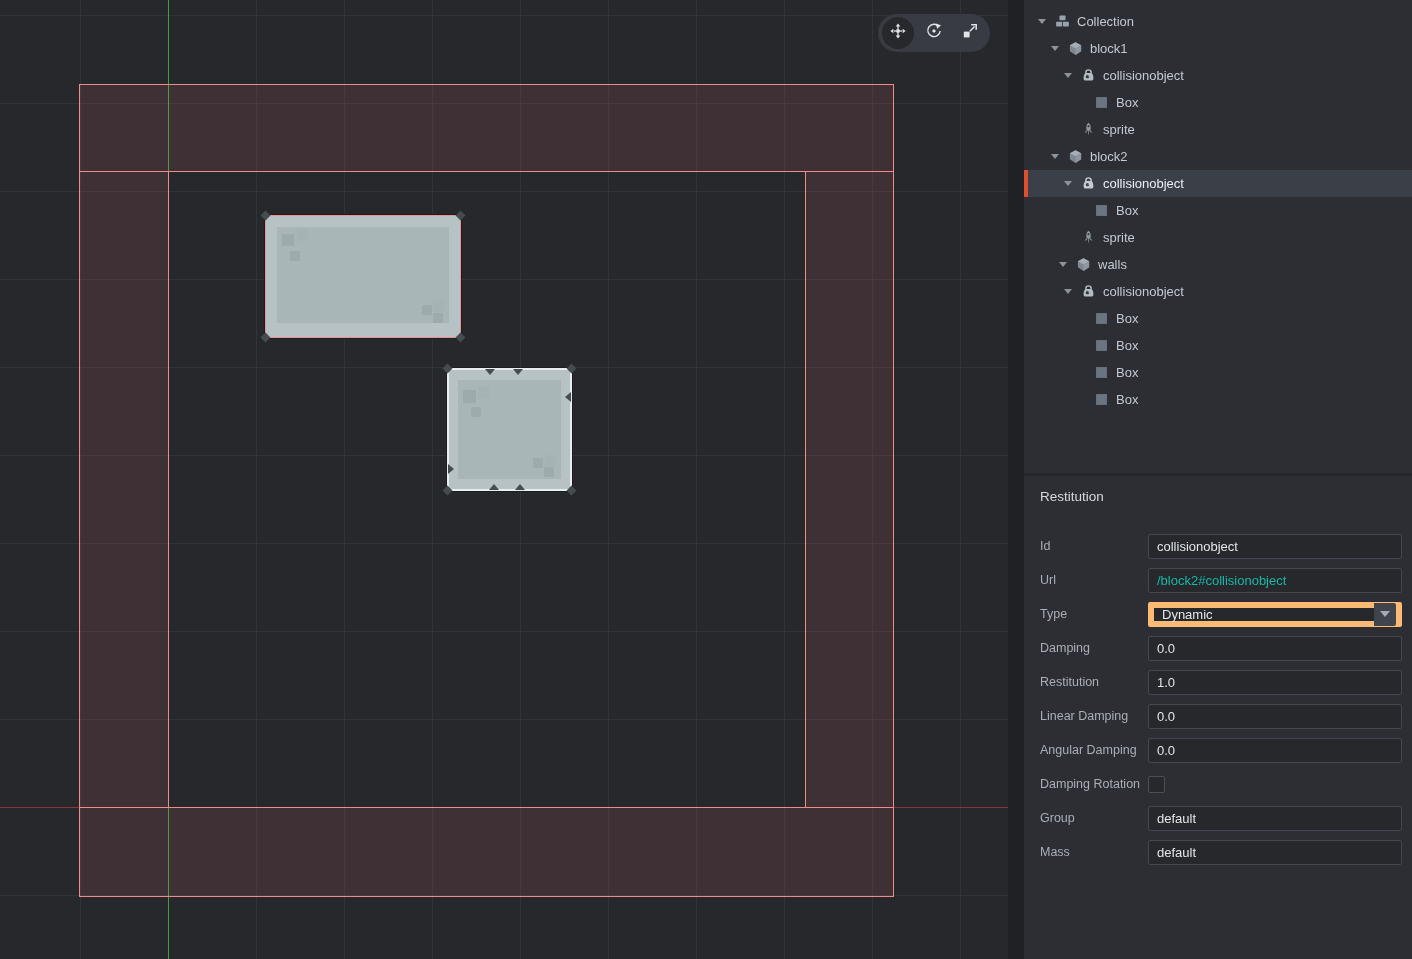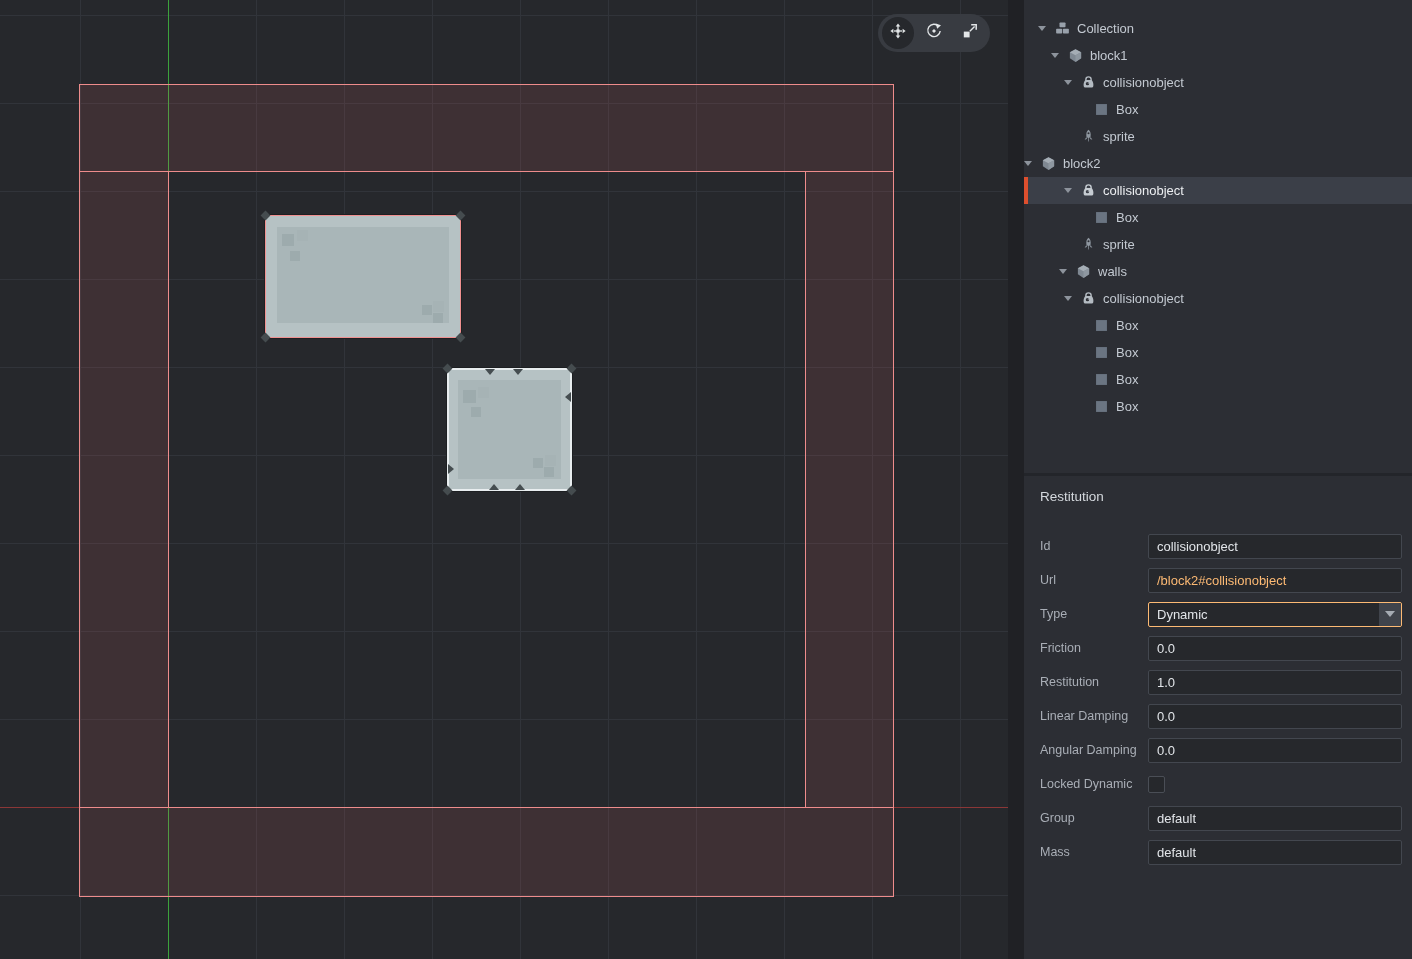--- a/index.html
+++ b/index.html
@@ -32,41 +32,41 @@
   .tri-right{border-top:5px solid transparent;border-bottom:5px solid transparent;border-left:6px solid #454d50;}
   
   .toolpill{position:absolute;left:878px;top:14px;width:112px;height:38px;border-radius:19px;
     background:#383b41;display:flex;align-items:center;justify-content:space-around;padding:0 2px;box-sizing:border-box;}
   .toolbtn{width:32px;height:32px;border-radius:16px;display:flex;align-items:center;justify-content:center;cursor:pointer;}
   .toolbtn.selected{background:#26282c;}
   
   .splitter{position:absolute;left:1008px;top:0;width:16px;height:959px;background:#202125;}
   
   .panel{position:absolute;left:1024px;top:0;width:388px;height:959px;background:#2c2e34;}
-  .tree{position:absolute;left:0;top:15px;right:0;}
+  .tree{position:absolute;left:0;top:8px;right:0;}
   .tree-row{height:27px;display:flex;align-items:center;color:#c3c9d1;font-size:13px;cursor:default;}
   .tree-row.selected{background:#3b3f48;box-shadow:inset 4px 0 0 #dd4f2e;color:#eceef1;}
   .expander{width:16px;flex:none;display:flex;align-items:center;}
   .expander::before{content:"";width:0;height:0;border-left:4.5px solid transparent;border-right:4.5px solid transparent;border-top:5.5px solid #8d939c;}
   .exp-spacer{width:16px;flex:none;}
   .ticon{width:16px;height:16px;flex:none;margin-right:7px;display:flex;align-items:center;justify-content:center;}
   .ticon svg{width:15px;height:15px;}
   .panel-split{position:absolute;left:0;top:473px;right:0;height:3px;background:#23252a;}
   .props-title{position:absolute;left:16px;top:489px;font-size:13.5px;color:#d4d8dd;}
   .props{position:absolute;left:16px;top:529px;right:10px;}
   .prop-row{height:34px;display:flex;align-items:center;}
   .prop-label{width:108px;flex:none;font-size:12.5px;color:#a9aeb6;}
   .prop-field{flex:1;display:flex;align-items:center;gap:3px;}
   input.text{width:100%;height:25px;background:#26282c;border:1px solid #43474f;border-radius:2px;
     color:#e2e5e9;font-family:"Liberation Sans","DejaVu Sans",sans-serif;font-size:13px;padding:0 8px;box-sizing:border-box;outline:none;}
-  input.dim{color:#fdba74;}
+  input.dim{color:#14b8a6;}
   .mini-btn{width:20px;height:25px;flex:none;display:flex;align-items:center;justify-content:center;
     background:#2b2d32;border:1px solid #43474f;border-radius:2px;box-sizing:border-box;cursor:pointer;}
   .mini-btn.light{background:#3a3e45;border:1px solid #3a3e45;color:#8fa3b8;font-size:12px;letter-spacing:1px;line-height:10px;padding-bottom:4px;}
-  .select{flex:1;height:25px;background:#26282c;border:1px solid #fdba74;border-radius:2px;display:flex;align-items:center;box-sizing:border-box;cursor:pointer;}
+  .select{flex:1;height:25px;background:#26282c;border:6px solid #fdba74;border-radius:2px;display:flex;align-items:center;box-sizing:border-box;cursor:pointer;}
   .select .val{flex:1;padding-left:8px;font-size:13px;color:#e2e5e9;}
   .select .dd{width:22px;height:23px;background:#40444c;border-radius:0 2px 2px 0;display:flex;align-items:center;justify-content:center;flex:none;}
   .caret{width:0;height:0;border-left:5px solid transparent;border-right:5px solid transparent;border-top:6px solid #a6acb4;}
   .checkbox{width:15px;height:15px;background:#26282c;border:1px solid #4a4e56;border-radius:2px;cursor:pointer;}
 </style>
 </head>
 <body>
 
 <div class="viewport">
   <div class="axis-y"></div>
@@ -209,21 +209,21 @@
         <svg viewBox="0 0 16 16" fill="#8f97a0">
             <path d="M8 .8c2 1.6 2.7 4.2 2.2 7L8 10.6 5.8 7.8C5.3 5 6 2.4 8 .8z"></path>
             <circle cx="8" cy="4.6" r="1.1" fill="#2c2e34"></circle>
             <path d="M5.9 8.2 3.9 11.5l2.4-.9zM10.1 8.2l2 3.3-2.4-.9z"></path>
             <path d="M7.4 11h1.2l-.6 3z"></path>
           </svg>
       </span>
         <span>sprite</span>
     </div>
 
-    <div class="tree-row" style="">
+    <div class="tree-row" style="padding-left:27px">
       <span class="expander"></span>
       <span class="ticon">
         <svg viewBox="0 0 16 16">
             <path d="M8 1.2 14 4.4v6.4L8 14.8 2 10.8V4.4z" fill="#7f8892"></path>
             <path d="M8 1.2 14 4.4 8 7.6 2 4.4z" fill="#a5adb5"></path>
             <path d="M8 7.6 14 4.4v6.4L8 14.8z" fill="#8e97a0"></path>
           </svg>
       </span>
         <span>block2</span>
     </div>
@@ -358,21 +358,21 @@
           <span class="val">Dynamic</span>
           <span class="dd">
               <span class="caret"></span>
             </span>
         </div>
       </div>
     </div>
 
 
     <div class="prop-row">
-      <span class="prop-label">Friction</span>
+      <span class="prop-label">Damping</span>
       <div class="prop-field">
           <input class="text" value="0.0" style="">
         </div>
     </div>
 
     <div class="prop-row">
       <span class="prop-label">Restitution</span>
       <div class="prop-field">
           <input class="text" value="1.0" style="">
         </div>
@@ -386,21 +386,21 @@
     </div>
 
     <div class="prop-row">
       <span class="prop-label">Angular Damping</span>
       <div class="prop-field">
           <input class="text" value="0.0" style="">
         </div>
     </div>
 
     <div class="prop-row">
-      <span class="prop-label">Locked Dynamic</span>
+      <span class="prop-label">Damping Rotation</span>
       <div class="prop-field">
           <div class="checkbox"></div>
         </div>
     </div>
 
     <div class="prop-row">
       <span class="prop-label">Group</span>
       <div class="prop-field">
           <input class="text" value="default" style="">
         </div>

